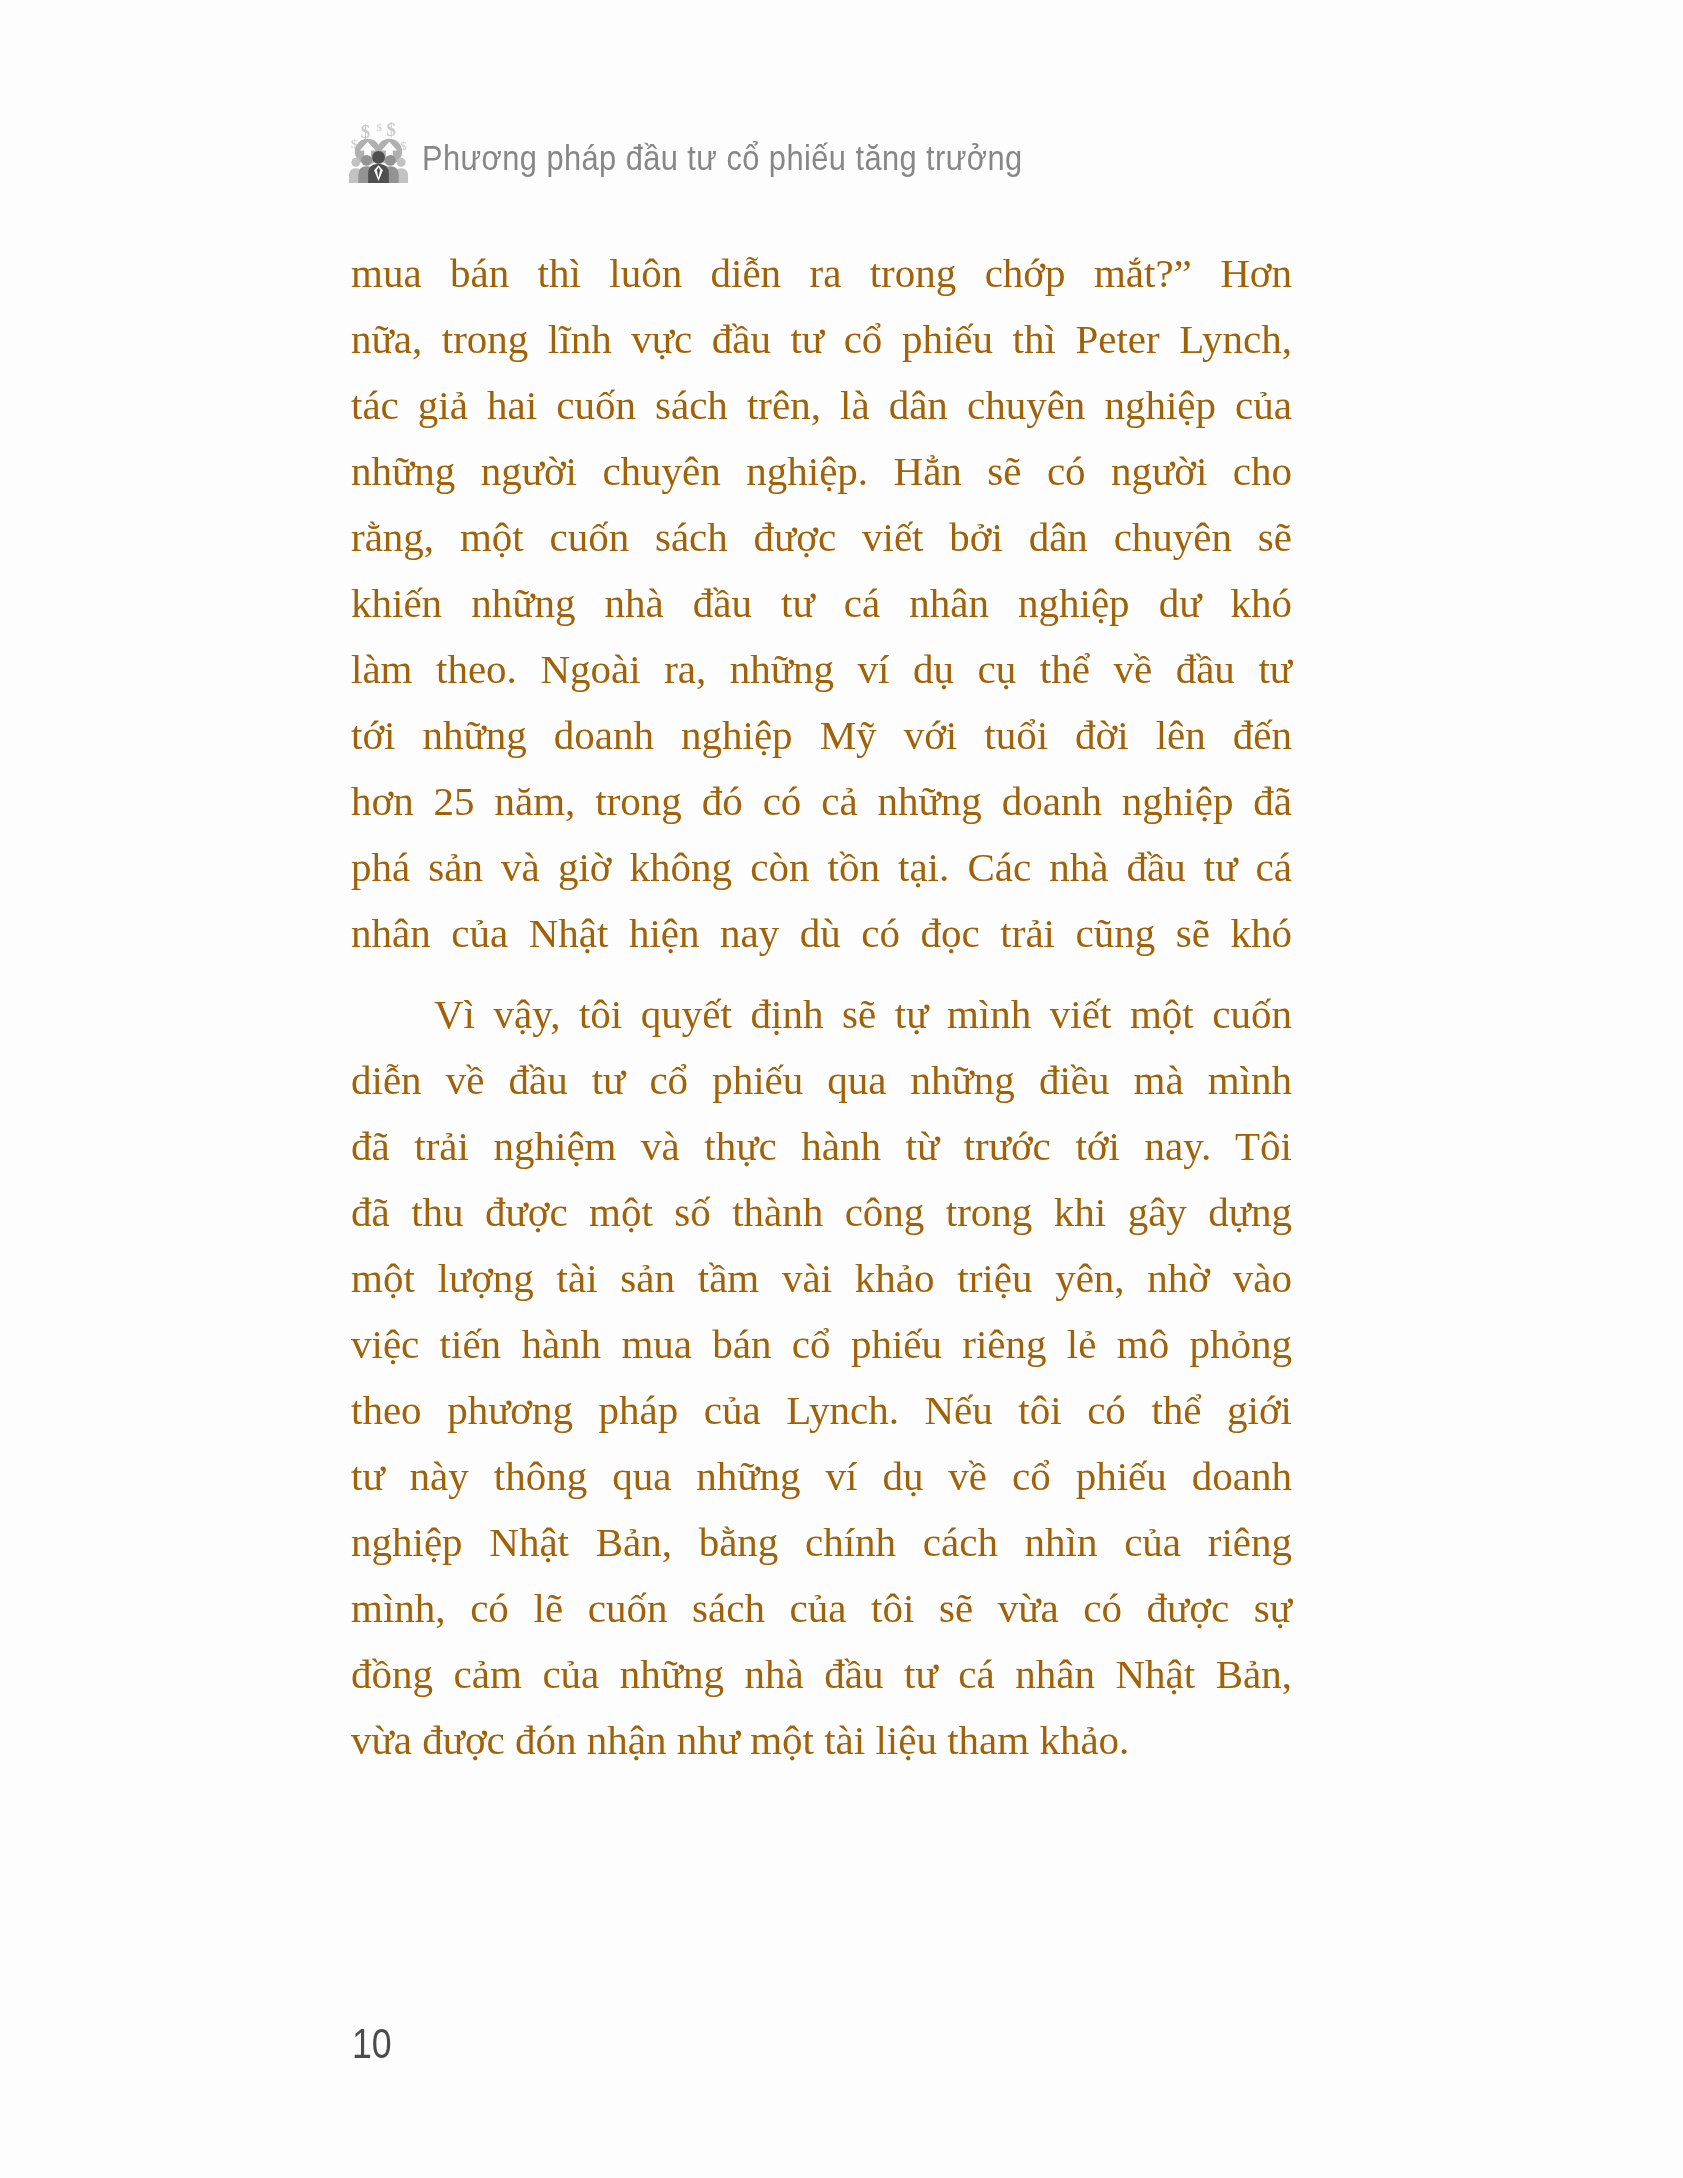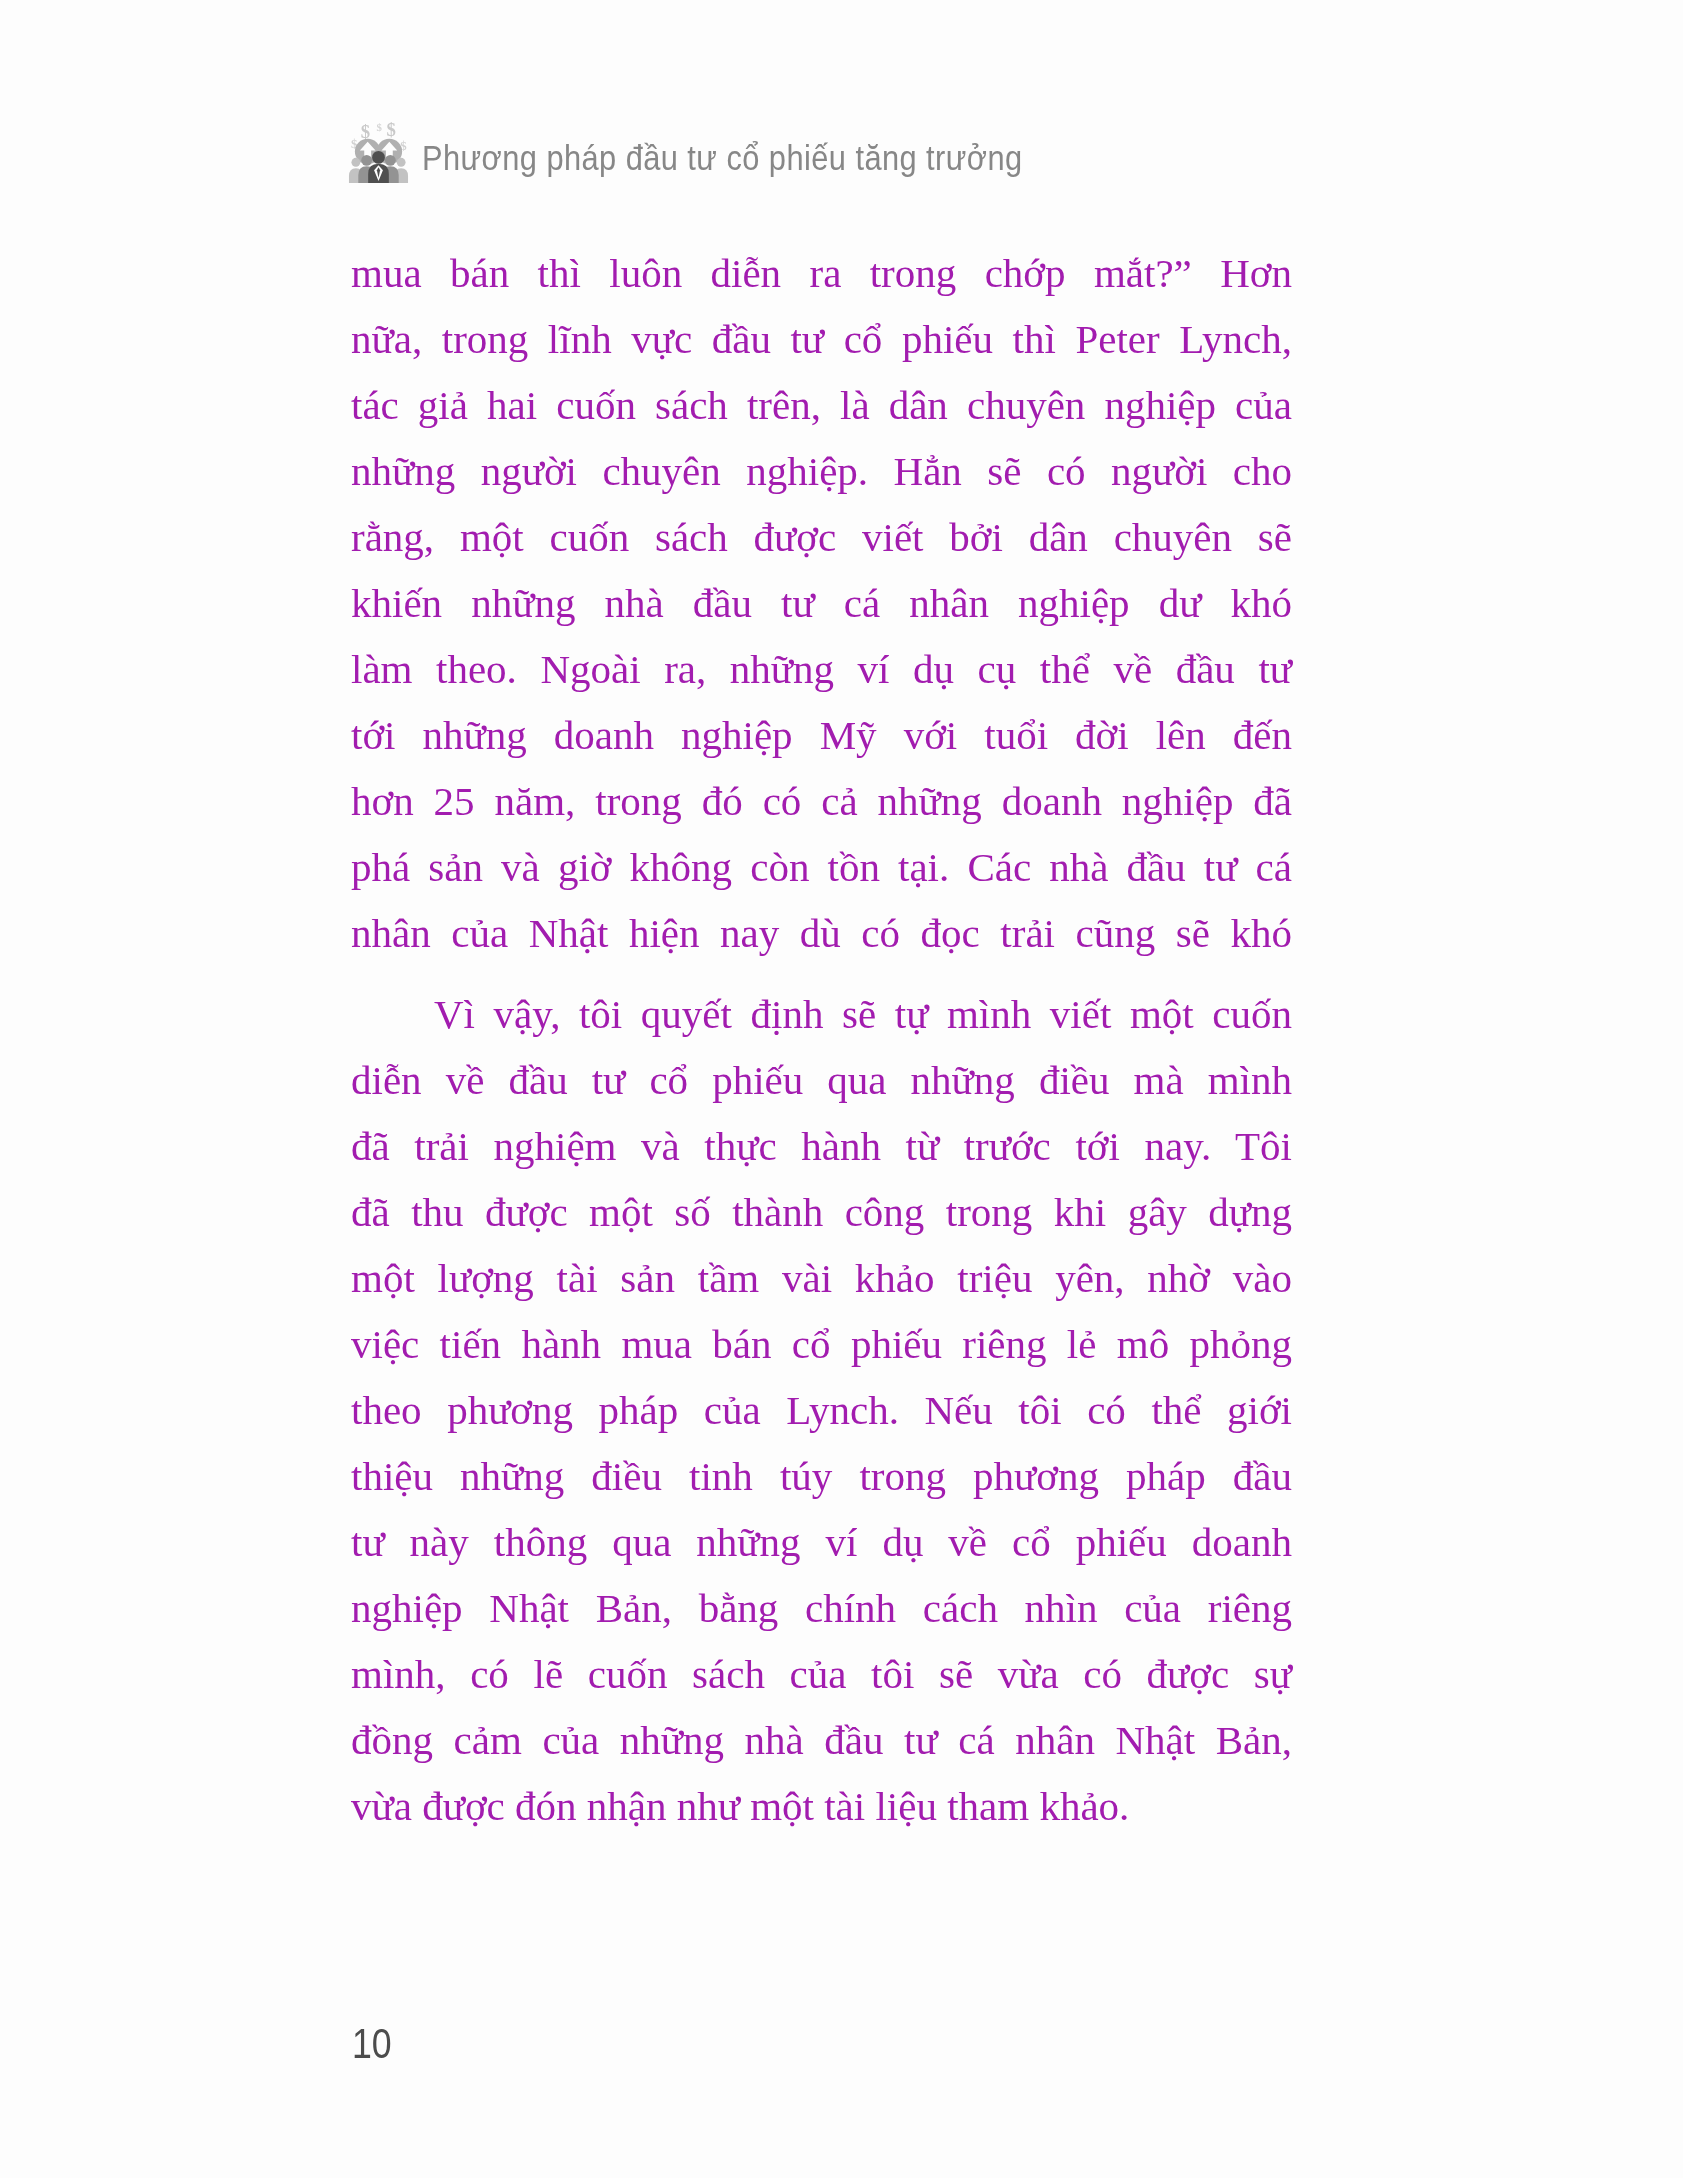--- a/index.html
+++ b/index.html
@@ -35,21 +35,21 @@
     padding-bottom: 6px;
     letter-spacing: 0.5px;
   }
   
   .body-text {
     position: absolute;
     left: 351px; top: 240px;
     width: 941px;
     font-size: 41px;
     line-height: 66px;
-    color: #a21caf;
+    color: #a16207;
   }
   .paragraph { margin: 0; }
   .para-2 { margin-top: 15px; }
   .line {
     text-align: justify;
     text-align-last: justify;
     min-height: 66px;
   }
   .line.para-end {
     text-align-last: left;
@@ -122,21 +122,20 @@
       <div class="line">nhân của Nhật hiện nay dù có đọc trải cũng sẽ khó</div>
     </div>
     <div class="paragraph para-2">
       <div class="line indent">Vì vậy, tôi quyết định sẽ tự mình viết một cuốn</div>
       <div class="line">diễn về đầu tư cổ phiếu qua những điều mà mình</div>
       <div class="line">đã trải nghiệm và thực hành từ trước tới nay. Tôi</div>
       <div class="line">đã thu được một số thành công trong khi gây dựng</div>
       <div class="line">một lượng tài sản tầm vài khảo triệu yên, nhờ vào</div>
       <div class="line">việc tiến hành mua bán cổ phiếu riêng lẻ mô phỏng</div>
       <div class="line">theo phương pháp của Lynch. Nếu tôi có thể giới</div>
-      <div class="line">thiệu những điều tinh túy trong phương pháp đầu</div>
       <div class="line">tư này thông qua những ví dụ về cổ phiếu doanh</div>
       <div class="line">nghiệp Nhật Bản, bằng chính cách nhìn của riêng</div>
       <div class="line">mình, có lẽ cuốn sách của tôi sẽ vừa có được sự</div>
       <div class="line">đồng cảm của những nhà đầu tư cá nhân Nhật Bản,</div>
       <div class="line para-end">vừa được đón nhận như một tài liệu tham khảo.</div>
     </div>
   </main>
 
   <footer>
     <div class="page-number">10</div>

